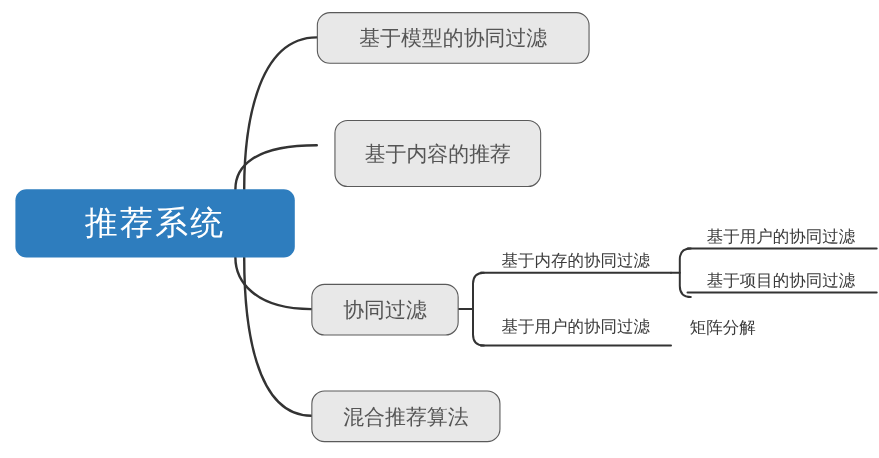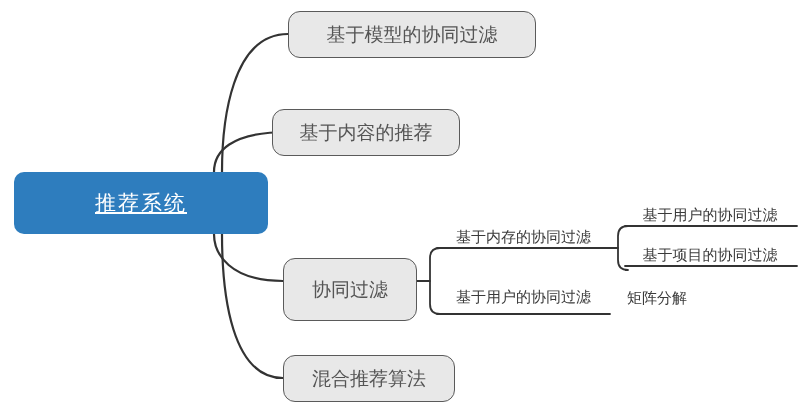--- a/index.html
+++ b/index.html
@@ -26,43 +26,42 @@
     box-sizing: border-box;
     display: flex;
     align-items: center;
     justify-content: center;
     white-space: nowrap;
   }
   .root-node {
     background: #2E7DBE;
     color: #ffffff;
     border-radius: 10px;
-    font-size: 21px;
+    font-size: 30px;
     letter-spacing: 2px;
     left: 14px;
     top: 172px;
     width: 254px;
     height: 62px;
-    text-decoration: underline;
   }
   .box-node {
     background: #E8E8E8;
     border: 1.6px solid #5A5A5A;
     border-radius: 12px;
     color: #555555;
     font-size: 19px;
   }
   .plain-node {
     color: #3A3A3A;
     font-size: 15px;
     background: transparent;
   }
   .n-demographic { left: 288px; top: 11px;  width: 248px; height: 47px; }
-  .n-content     { left: 272px; top: 109px; width: 188px; height: 47px; }
-  .n-cf          { left: 283px; top: 258px; width: 134px; height: 63px; justify-content: center; }
+  .n-content     { left: 304px; top: 109px; width: 188px; height: 61px; }
+  .n-cf          { left: 283px; top: 258px; width: 134px; height: 47px; justify-content: center; }
   .n-hybrid      { left: 283px; top: 355px; width: 172px; height: 47px; }
   .n-memory      { left: 437px; top: 226px; width: 173px; height: 22px; }
   .n-model       { left: 437px; top: 286px; width: 173px; height: 22px; }
   .n-user        { left: 625px; top: 204px; width: 170px; height: 22px; font-family: Liberation Mono, monospace; }
   .n-item        { left: 625px; top: 244px; width: 170px; height: 22px; }
   .n-matrix      { left: 602px; top: 286px; width: 110px; height: 22px; align-items: flex-end; }
 </style>
 </head>
 <body>
 

